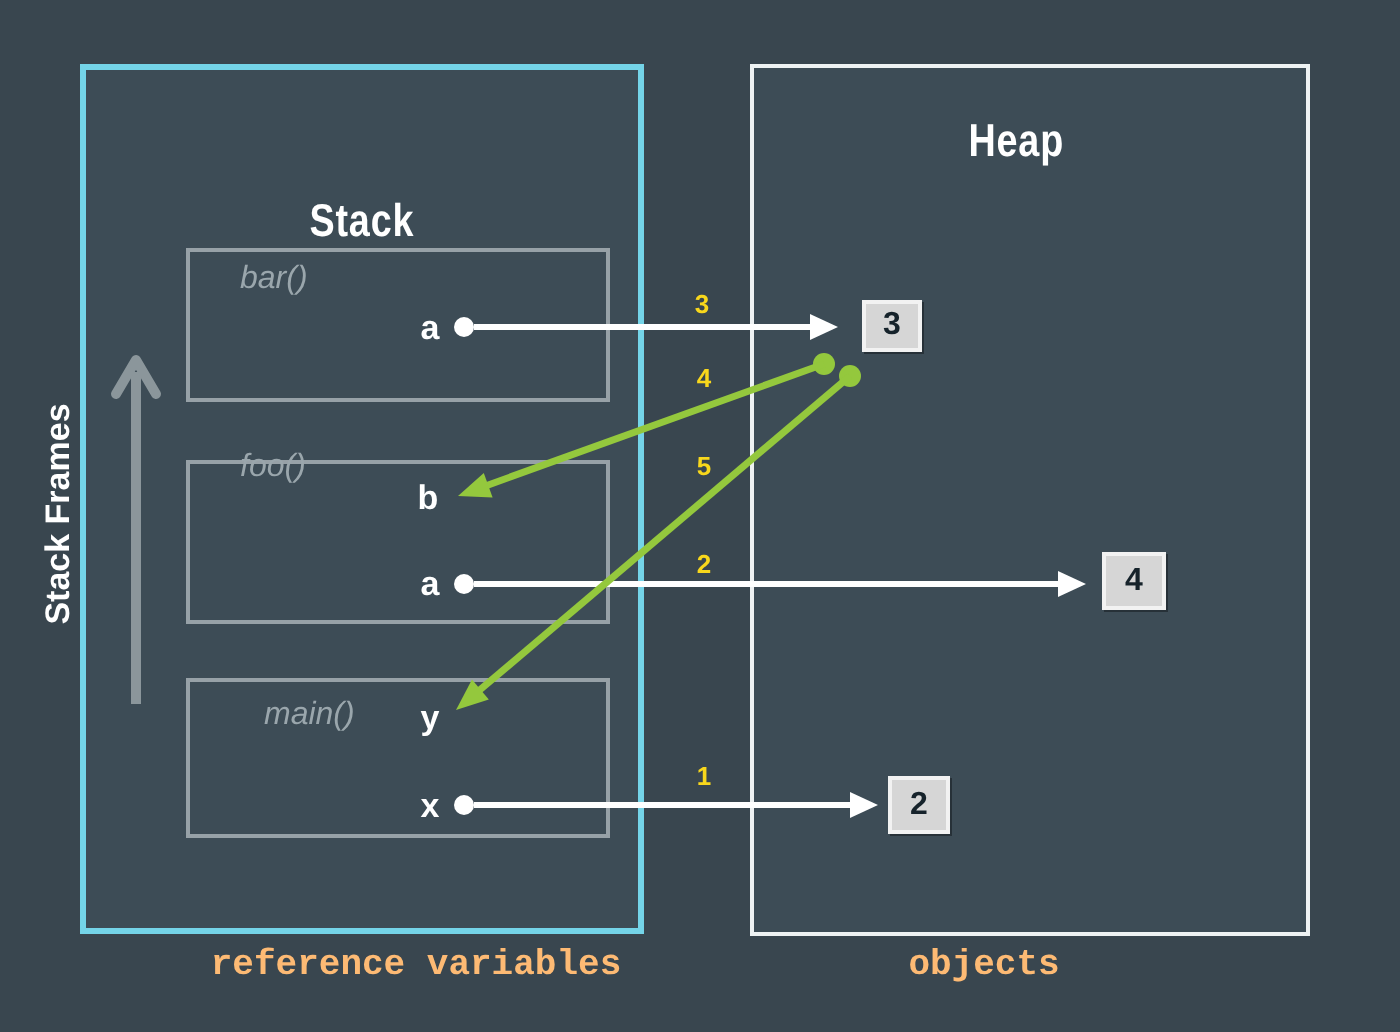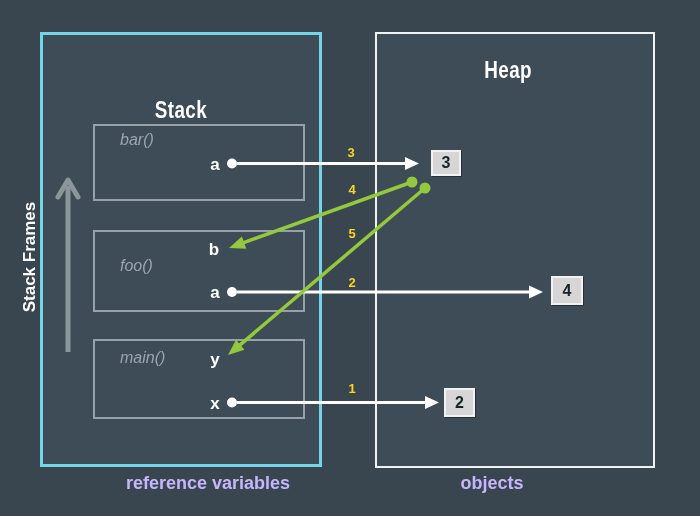--- a/index.html
+++ b/index.html
@@ -32,21 +32,21 @@
     display:flex;align-items:center;justify-content:center;
     color:#16232b;font-weight:bold;font-size:16px;
     box-shadow:1px 1px 0 rgba(0,0,0,.35);
   }
   .ref-num{
     position:absolute;transform:translate(-50%,-50%);
     color:#f8d71c;font-weight:bold;font-size:13px;line-height:1;
   }
   .caption{
     position:absolute;transform:translate(-50%,-50%);
-    color:#c4b5fd;font-weight:bold;font-size:18px;white-space:nowrap;line-height:1;
+    color:#fdba74;font-weight:bold;font-size:18px;white-space:nowrap;line-height:1;font-family:Liberation Mono, monospace;
   }
   .axis-label{
     position:absolute;transform:translate(-50%,-50%) rotate(-90deg);
     color:#ffffff;font-weight:bold;font-size:17px;white-space:nowrap;line-height:1;
   }
   svg.overlay{position:absolute;left:0;top:0;pointer-events:none;}
 </style>
 </head>
 <body>
 
@@ -59,24 +59,24 @@
 
   <div class="big-box heap-box"></div>
   <div class="box-title" style="left:368px;top:57px;width:280px;">
     <span>Heap</span>
   </div>
 
   <div class="frame" style="left:93px;top:124px;width:212px;height:77px;"></div>
   <div class="frame-name" style="left:120px;top:132px;">bar()</div>
 
   <div class="frame" style="left:93px;top:230px;width:212px;height:82px;"></div>
-  <div class="frame-name" style="left:120px;top:258px;text-align:right;">foo()</div>
+  <div class="frame-name" style="left:120px;top:226px;text-align:right;">foo()</div>
 
   <div class="frame" style="left:93px;top:339px;width:212px;height:80px;"></div>
-  <div class="frame-name" style="left:120px;top:350px;">main()</div>
+  <div class="frame-name" style="left:132px;top:350px;">main()</div>
 
   <div class="var-label" style="left:215px;top:164px;">a</div>
   <div class="var-label" style="left:214px;top:249px;">b</div>
   <div class="var-label" style="left:215px;top:292px;">a</div>
   <div class="var-label" style="left:215px;top:359px;">y</div>
   <div class="var-label" style="left:215px;top:403px;">x</div>
 
   <div class="obj-box" style="left:431px;top:150px;width:30px;height:26px;">
     <span>3</span>
   </div>

